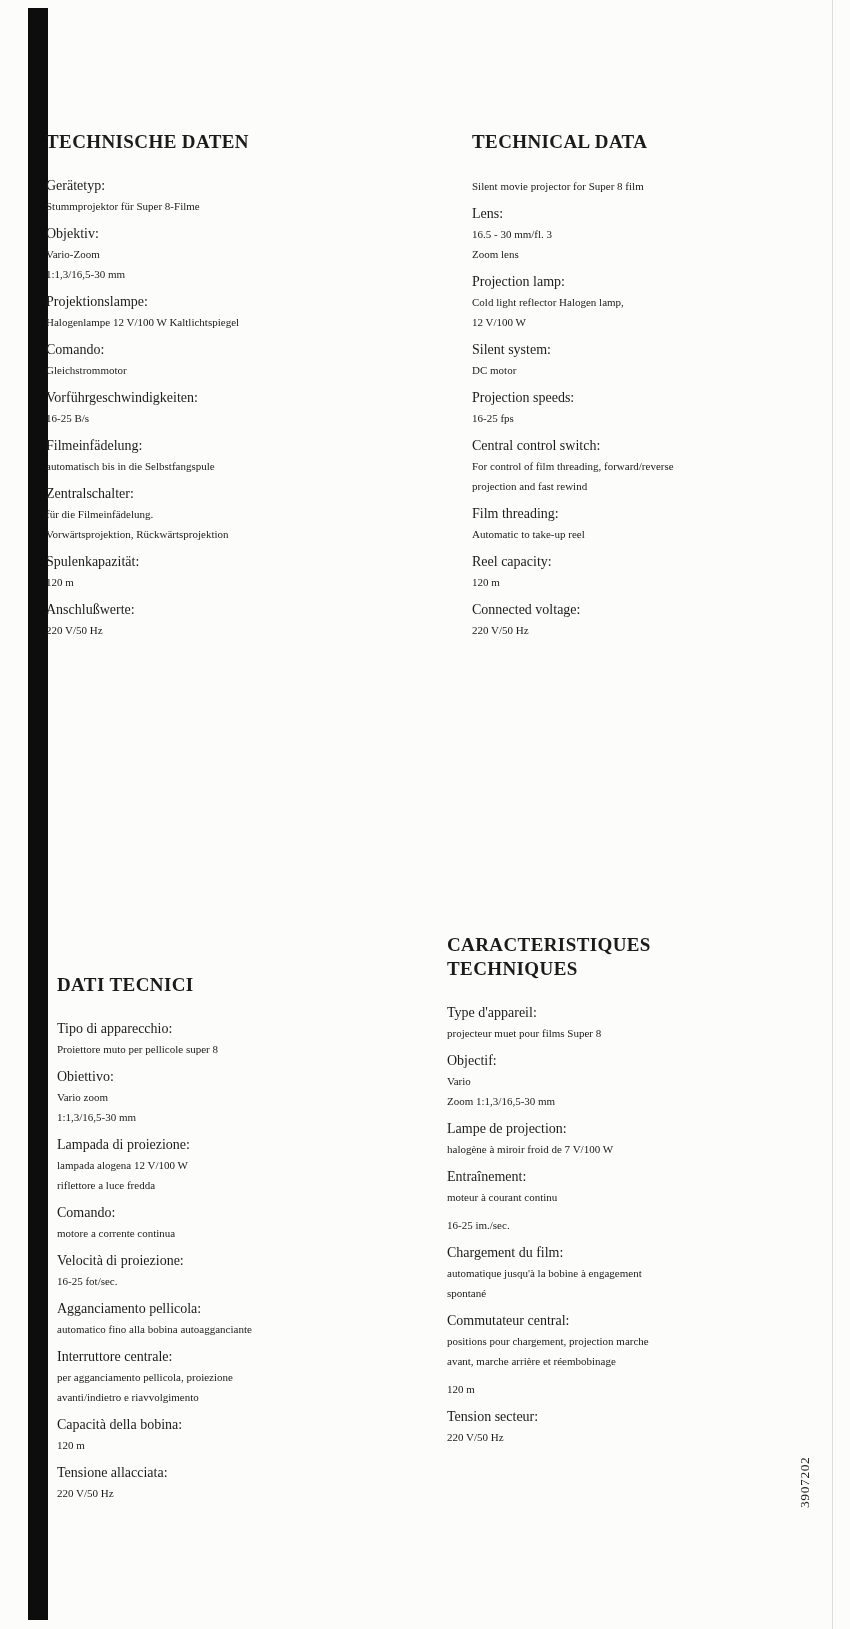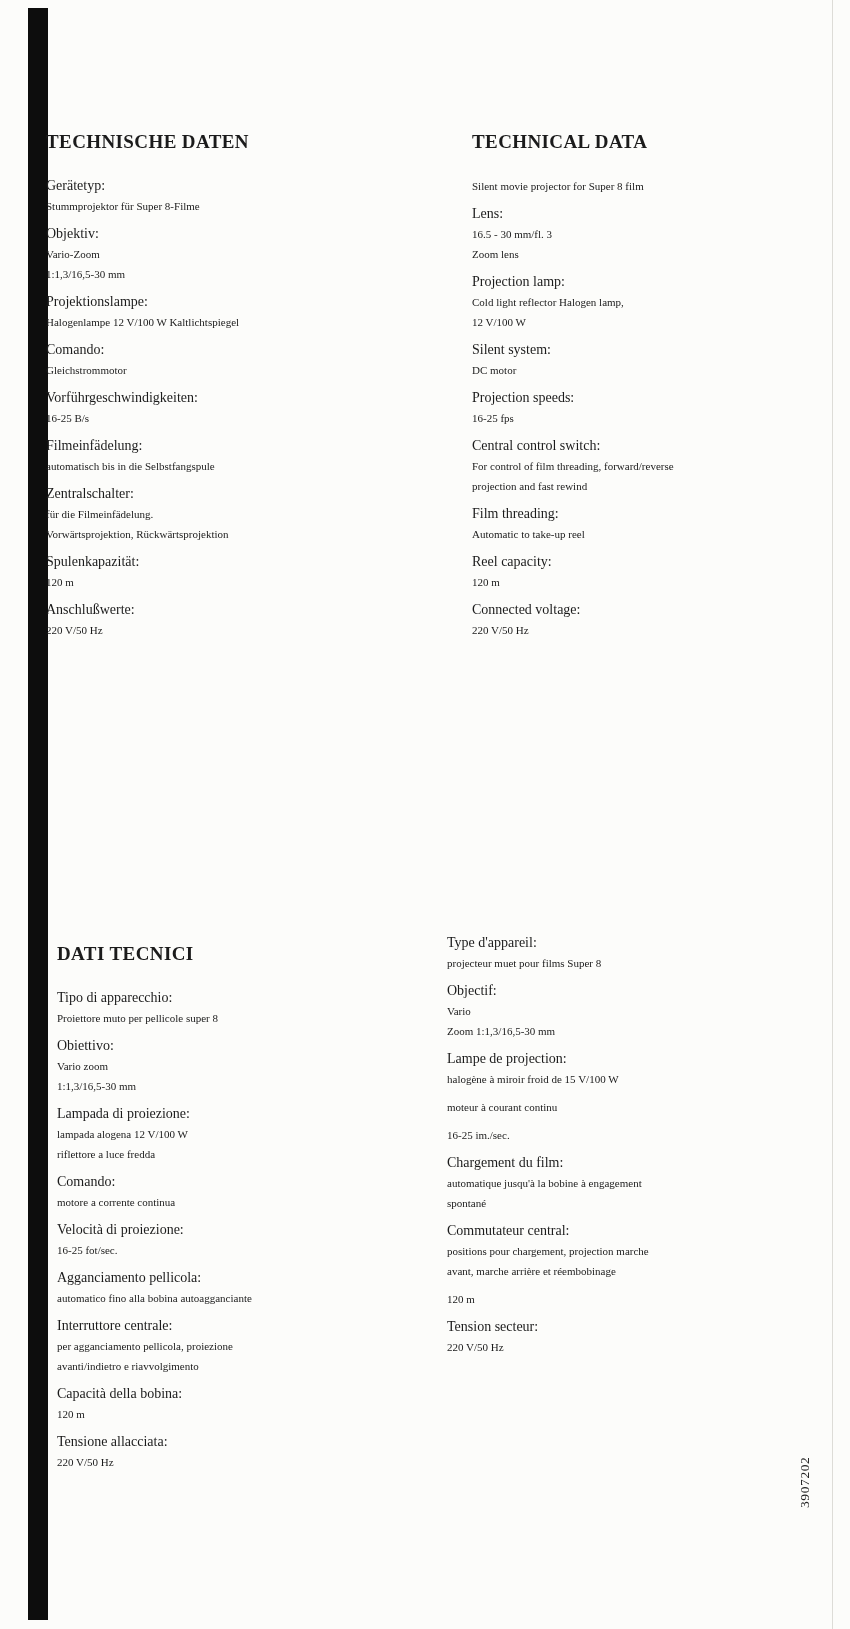--- a/index.html
+++ b/index.html
@@ -50,21 +50,21 @@
     font-size: 14px;
     line-height: 20px;
   }
   .spec-value {
     font-size: 11px;
     line-height: 20px;
     white-space: pre-line;
   }
   .section-german  { left: 46px;  top: 130px; width: 345px; }
   .section-english { left: 472px; top: 130px; width: 370px; }
-  .section-italian { left: 57px;  top: 942px; width: 365px; }
+  .section-italian { left: 57px;  top: 973px; width: 365px; }
   .section-french  { left: 447px; top: 933px; width: 375px; }
   .doc-code {
     position: absolute;
     left: 797px;
     top: 1508px;
     transform: rotate(-90deg);
     transform-origin: left top;
     font-size: 13.5px;
     letter-spacing: 0.6px;
     color: #222;
@@ -205,35 +205,38 @@
           <div class="spec-value">120 m</div>
         </div>
         <div class="spec-item">
           <div class="spec-label">Tensione allacciata:</div>
           <div class="spec-value">220 V/50 Hz</div>
         </div>
       </div>
   </div>
 
   <div class="section section-french">
+    <h2 class="section-heading">CARACTERISTIQUES
+TECHNIQUES</h2>
     <div class="spec-list">
         <div class="spec-item">
           <div class="spec-label">Type d'appareil:</div>
           <div class="spec-value">projecteur muet pour films Super 8</div>
         </div>
         <div class="spec-item">
           <div class="spec-label">Objectif:</div>
           <div class="spec-value">Vario
 Zoom 1:1,3/16,5-30 mm</div>
         </div>
         <div class="spec-item">
           <div class="spec-label">Lampe de projection:</div>
-          <div class="spec-value">halogène à miroir froid de 15 V/100 W</div>
-        </div>
-        <div class="spec-item">
+          <div class="spec-value">halogène à miroir froid de 7 V/100 W</div>
+        </div>
+        <div class="spec-item">
+          <div class="spec-label">Entraînement:</div>
           <div class="spec-value">moteur à courant continu</div>
         </div>
         <div class="spec-item">
           <div class="spec-value">16-25 im./sec.</div>
         </div>
         <div class="spec-item">
           <div class="spec-label">Chargement du film:</div>
           <div class="spec-value">automatique jusqu'à la bobine à engagement
 spontané</div>
         </div>

